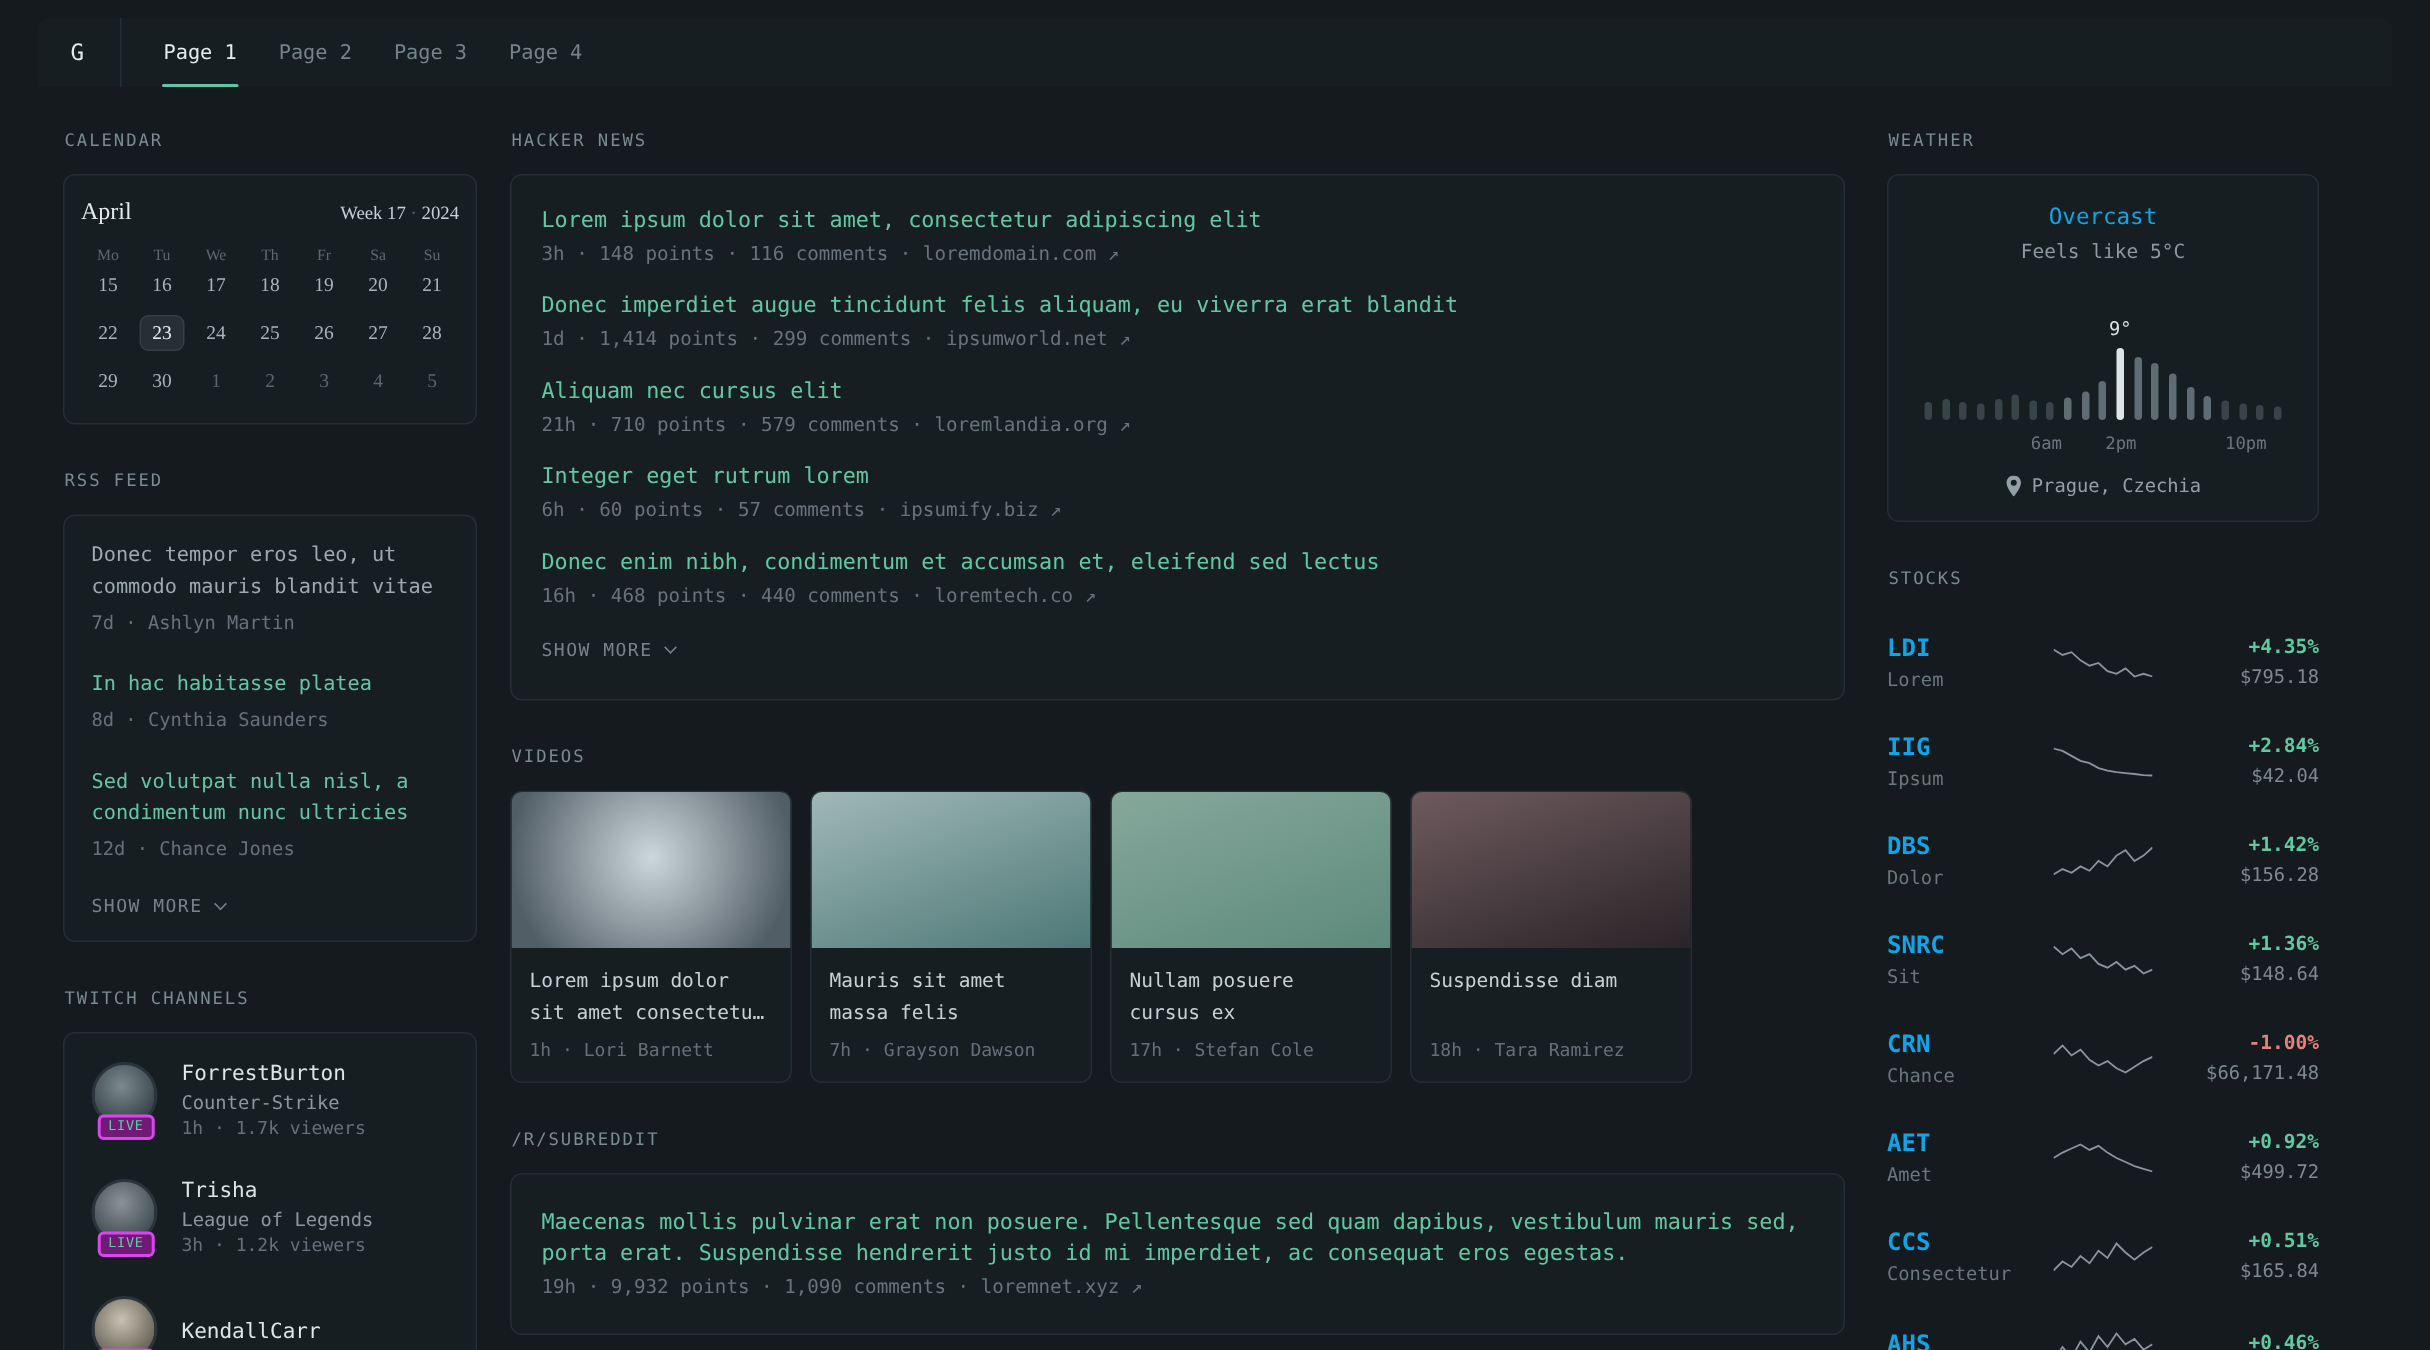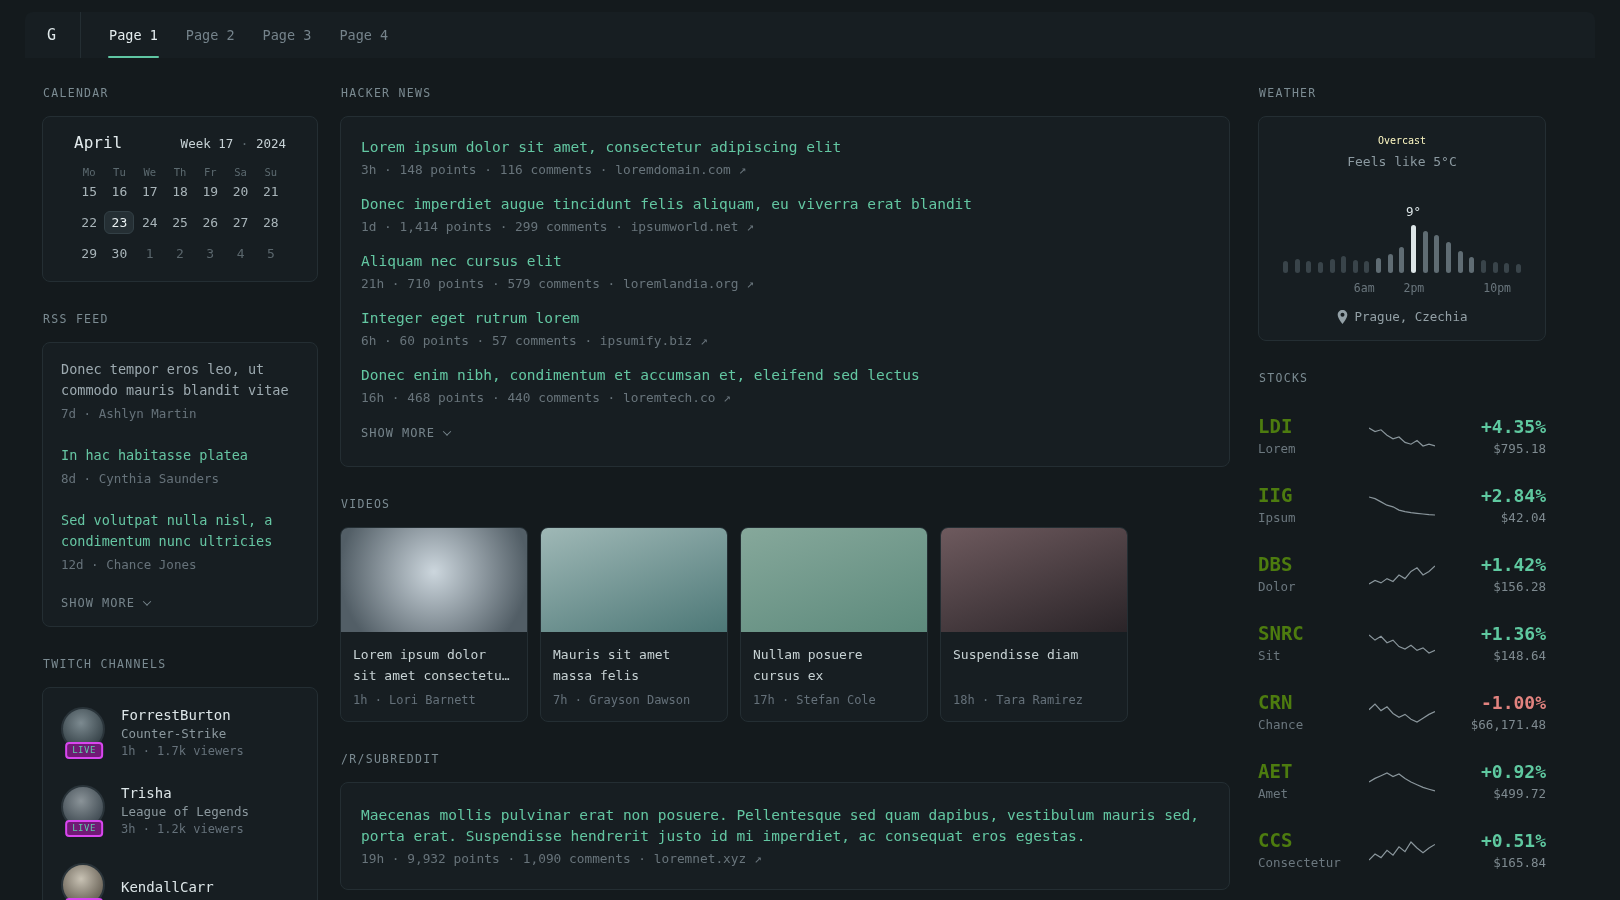--- a/index.html
+++ b/index.html
@@ -43,21 +43,21 @@
   .col-center{ width: 890px; flex: none; }
   .col-right { width: 288px; flex: none; margin-left: 6px; }
   .section { margin-bottom: 30px; }
   .section-title {
     font-size: 11.5px; font-weight: normal; letter-spacing: 1.3px;
     color: #7b8b92; margin: 0 0 16px 1px;
   }
   .card { background: #171e22; border: 1px solid #242e33; border-radius: 8px; }
   .dim { color: #5d6a70; }
   
-  .cal-card { padding: 16px 31px 16px; }
+  .cal-card { padding: 16px 11px 16px; font-family: Liberation Serif, serif; }
   .cal-head { display: flex; justify-content: space-between; align-items: baseline; margin-bottom: 14px; }
   .cal-month { font-size: 16px; color: #e3ebed; }
   .cal-week { font-size: 12.5px; color: #c7d2d6; }
   .cal-grid { display: grid; grid-template-columns: repeat(7, 1fr); row-gap: 8px; text-align: center; }
   .cal-dow { font-size: 10.5px; color: #5c6a70; margin-bottom: 2px; }
   .cal-day { font-size: 13px; color: #a8b4b9; padding: 4px 0; justify-self: center; width: 30px; }
   .cal-day.muted { color: #5a666c; }
   .cal-day.selected {
     background: #252f34; border: 1px solid #334046; border-radius: 6px;
     color: #e9f0f1; padding: 3px 0;
@@ -105,21 +105,21 @@
   .video-card {
     width: 188px; flex: none; background: #171e22;
     border: 1px solid #242e33; border-radius: 8px; overflow: hidden; cursor: pointer;
   }
   .thumb { height: 104px; }
   .video-body { padding: 13px 12px 14px; }
   .video-title { font-size: 13px; line-height: 1.58; color: #c7d2d4; height: 41px; overflow: hidden; }
   .video-meta { font-size: 12px; color: #65717a; margin-top: 7px; white-space: nowrap; }
   
   .weather-card { padding: 18px 20px 16px; text-align: center; }
-  .w-cond { font-size: 10px; color: #fef9c3; }
+  .w-cond { font-size: 15px; color: #0ea5e9; }
   .w-feels { font-size: 13px; color: #8b99a0; margin-top: 8px; }
   .w-chart {
     position: relative; height: 72px; margin: 32px 4px 0;
     display: flex; align-items: flex-end; justify-content: space-between;
   }
   .w-bar { width: 5px; border-radius: 3px; background: #39444a; position: relative; }
   .w-bar.day { background: #5f6c73; }
   .w-bar.current { background: #dce5e7; }
   .w-temp {
     position: absolute; top: -21px; left: 50%; transform: translateX(-50%);
@@ -127,25 +127,25 @@
   }
   .w-times { position: relative; height: 15px; margin: 8px 4px 0; font-size: 11.5px; color: #6a767d; }
   .w-times span { position: absolute; transform: translateX(-50%); }
   .w-loc {
     display: flex; justify-content: center; align-items: center; gap: 7px;
     color: #93a0a6; font-size: 12.5px; margin-top: 13px;
   }
   
   .stock-row { display: flex; align-items: center; padding: 14px 0; cursor: pointer; }
   .stock-left { flex: 1; min-width: 0; }
-  .stock-sym { font-size: 19px; font-weight: bold; color: #4d7c0f; }
+  .stock-sym { font-size: 16px; font-weight: bold; color: #0ea5e9; }
   .stock-name { font-size: 12.5px; color: #6b777e; margin-top: 4px; }
   .stock-spark { width: 66px; height: 26px; flex: none; margin: 0 12px; }
   .stock-right { flex: 1; text-align: right; }
-  .stock-change { font-size: 18px; font-weight: bold; }
+  .stock-change { font-size: 13px; font-weight: bold; }
   .stock-change.pos { color: #5fc9a0; }
   .stock-change.neg { color: #e2837f; }
   .stock-price { font-size: 12.5px; color: #7e8a90; margin-top: 4px; }
 </style>
 </head>
 <body>
 
 <header class="topbar">
   <div class="logo">G</div>
   <nav class="tabs">

